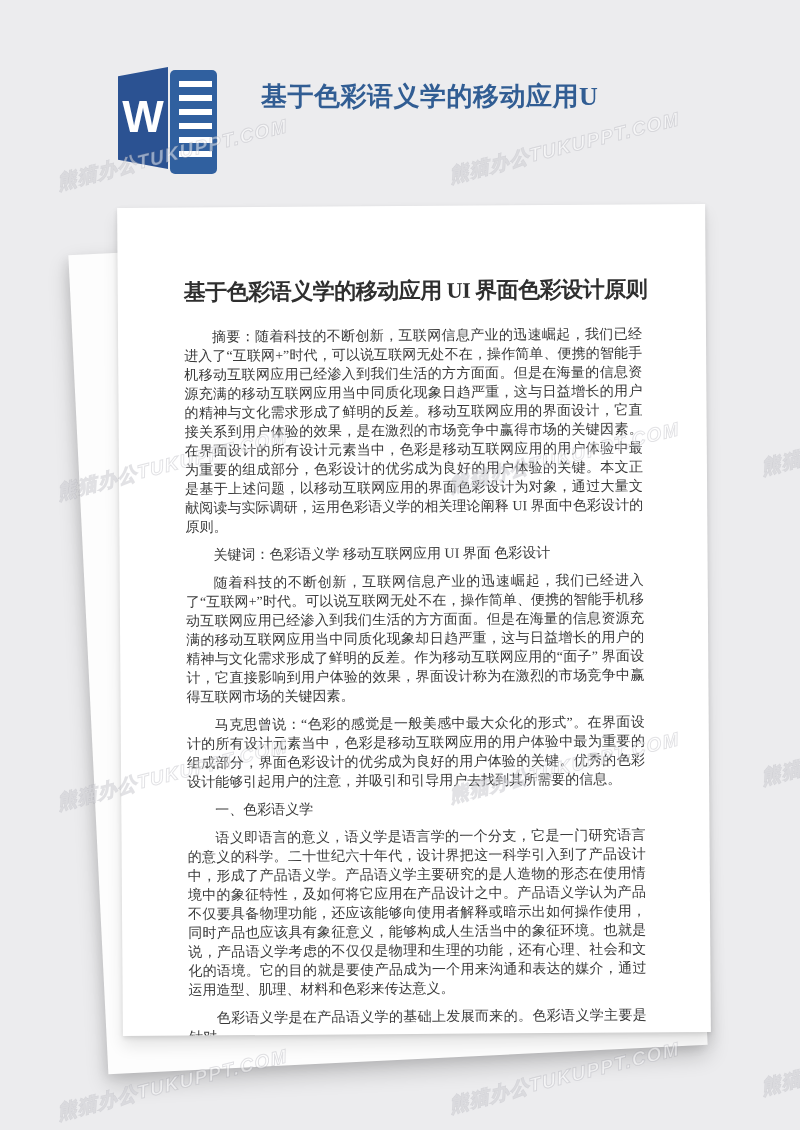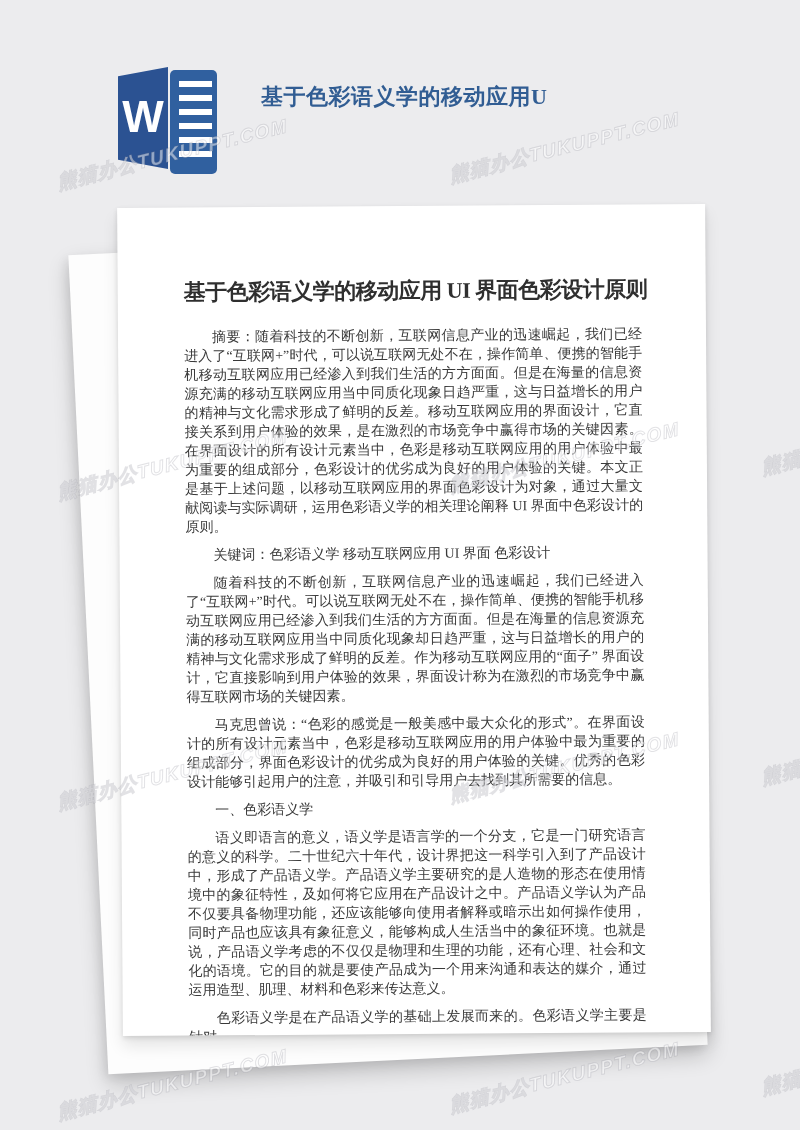--- a/index.html
+++ b/index.html
@@ -26,21 +26,21 @@
     background:#2b5292;
     clip-path:polygon(0 9%,100% 0,100% 100%,0 91%);
     display:flex;align-items:center;justify-content:center;
   }
   .word-cover .w{
     color:#ffffff;font-family:"Liberation Sans",sans-serif;
     font-weight:bold;font-size:44px;line-height:1;margin-top:-2px;
   }
   .main-title{
     position:absolute;left:261px;top:72px;width:470px;
-    color:#315d93;font-weight:bold;font-size:22px;line-height:50px;
+    color:#315d93;font-weight:bold;font-size:26px;line-height:50px;
     letter-spacing:0.5px;white-space:nowrap;
   }
   
   .sheet-back{
     position:absolute;left:88px;top:240px;width:600px;height:820px;
     background:#fdfdfd;
     transform:rotate(-2.8deg);
     box-shadow:0 10px 22px rgba(0,0,0,0.20), -4px 4px 10px rgba(0,0,0,0.06);
     z-index:1;
   }

